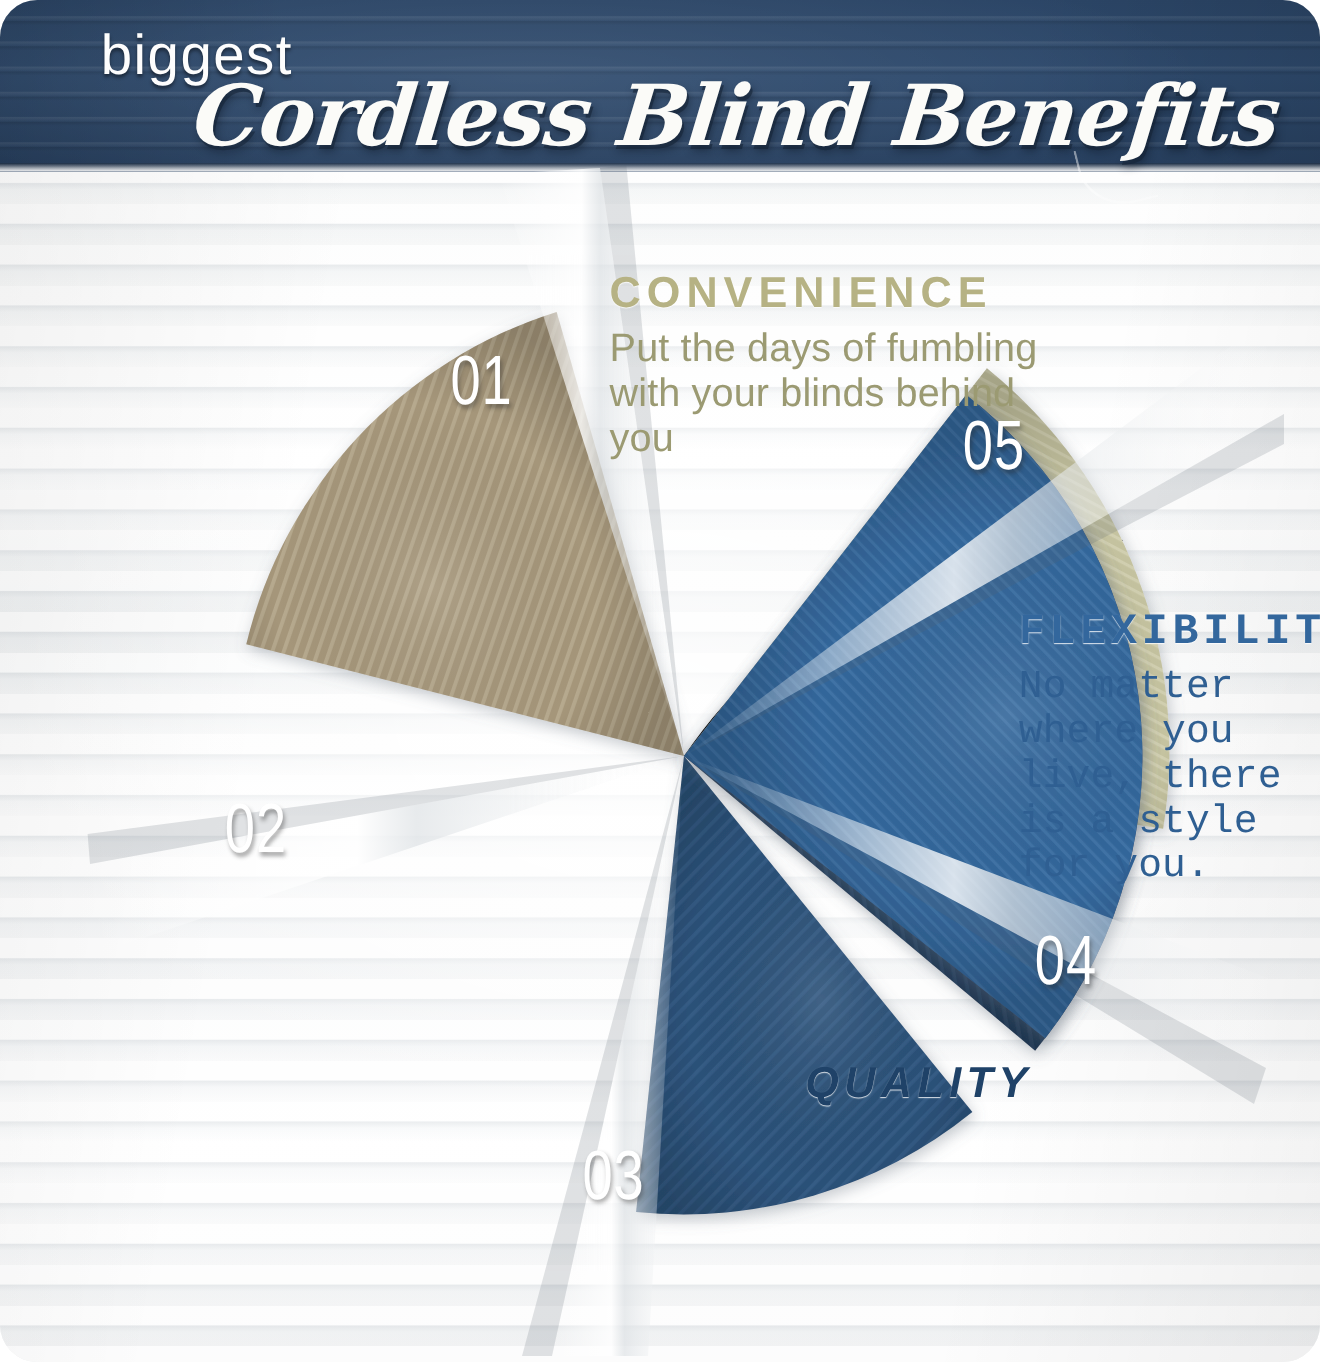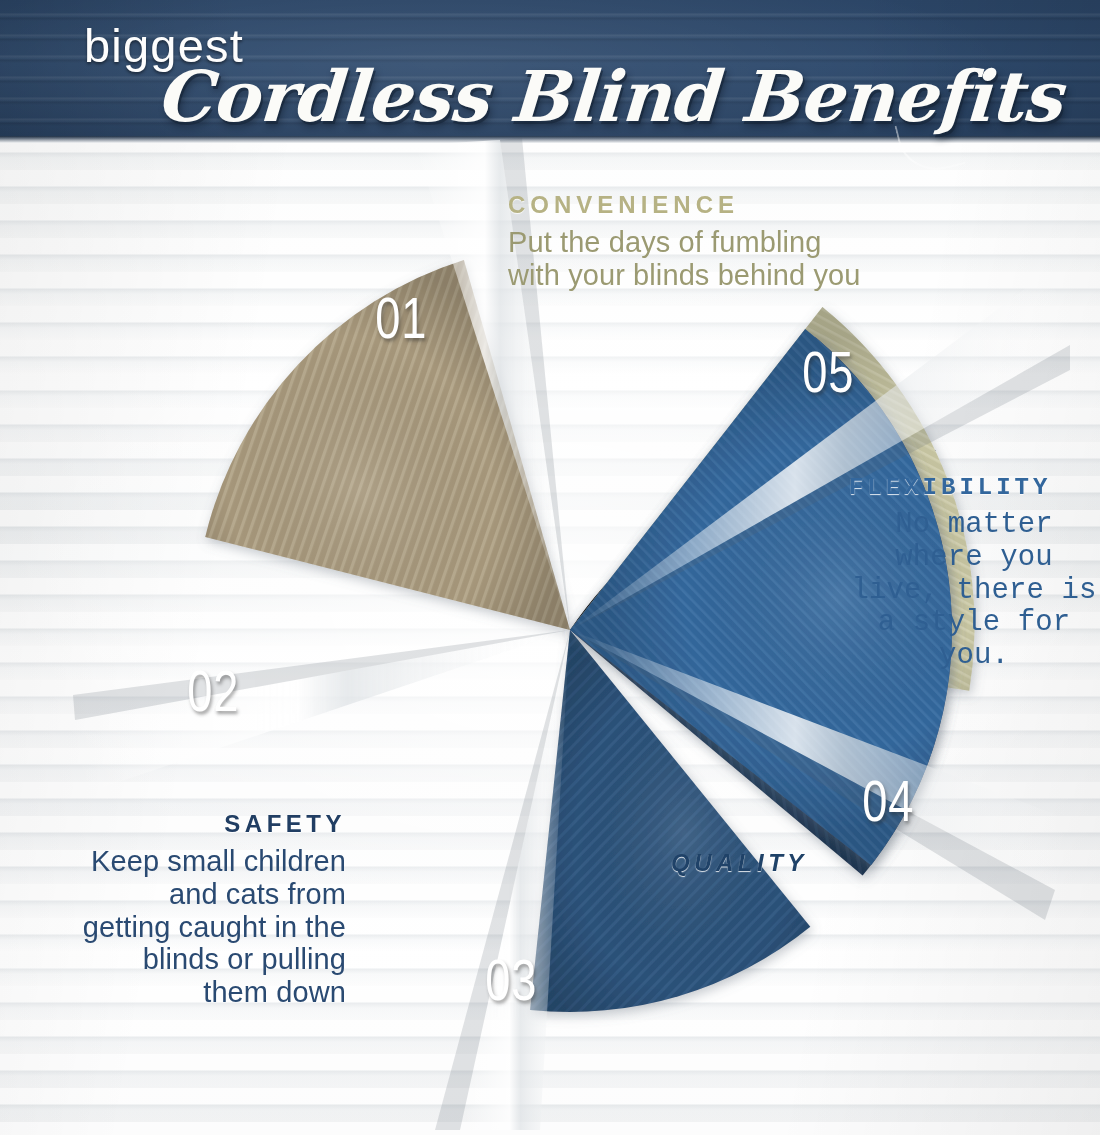--- a/index.html
+++ b/index.html
@@ -9,20 +9,21 @@
     background:#ffffff;
   }
 
   #infographic{
     position:relative;
     width:1100px;
     height:1135px;
     overflow:hidden;
     font-family:"Liberation Sans", sans-serif;
     background:#f2f3f3;
+    border-radius:31px;
   }
 
   
   .bg-base{
     position:absolute; inset:0;
     background:
       linear-gradient(180deg,
         #ffffff 0%, #f7f8f8 18%, #ffffff 34%,
         #eef0f1 46%, #fdfdfd 58%, #f4f5f6 72%,
         #ffffff 84%, #f0f1f2 100%);
@@ -106,40 +107,41 @@
   .pinwheel{
     position:absolute;
     left:70px; top:130px;
     width:1000px; height:1000px;
   }
   .pinwheel svg{ display:block; width:100%; height:100%; }
 
   
   .blk{ position:absolute; }
   .blk h3{
-    font-size:24px; font-weight:700; letter-spacing:4.5px;
+    font-size:36px; font-weight:700; letter-spacing:4.5px;
     line-height:1; margin-bottom:9px;
     text-shadow:0 1px 1px rgba(255,255,255,.85);
+    margin-top:33px;
   }
   .blk p{
-    font-size:29px; font-weight:400; line-height:1.13;
+    font-size:33px; font-weight:400; line-height:1.13;
     letter-spacing:.1px;
   }
 
   #blk-beauty{ left:20px; top:326px; width:275px; text-align:right; }
   #blk-beauty h3{ color:#a08b64; }
   #blk-beauty p{ color:#9b8a6b; }
 
   #blk-convenience{ left:508px; top:193px; width:360px; text-align:left; }
   #blk-convenience h3{ color:#b6b284; letter-spacing:5px; }
   #blk-convenience p{ color:#9b9a72; }
 
   #blk-flexibility{ left:849px; top:476px; width:250px; text-align:left;font-family:Liberation Mono, monospace; }
   #blk-flexibility h3{ color:#33679d; letter-spacing:4px; }
-  #blk-flexibility p{ color:#2f5f92;text-align:center; }
+  #blk-flexibility p{ color:#2f5f92; }
 
   #blk-safety{ left:80px; top:812px; width:266px; text-align:right; }
   #blk-safety h3{ color:#213e63; letter-spacing:4.5px; }
   #blk-safety p{ color:#2a4a72; }
 
   #blk-quality{ left:671px; top:851px; width:260px; text-align:left;font-style:italic; }
   #blk-quality h3{ color:#1f4268; letter-spacing:4.5px; }
   #blk-quality p{ color:#2b5181; }
 
   .num{
@@ -304,22 +306,18 @@
   <div class="blk" id="blk-convenience">
     <h3>CONVENIENCE</h3>
     <p>Put the days of fumbling with your blinds behind you</p>
   </div>
 
   <div class="blk" id="blk-flexibility">
     <h3>FLEXIBILITY</h3>
     <p>No matter where you live, there is a style for you.</p>
   </div>
 
-  <div class="blk" id="blk-safety">
-    <h3>SAFETY</h3>
-    <p>Keep small children and cats from getting caught in the blinds or pulling them down</p>
-  </div>
 
   <div class="blk" id="blk-quality">
     <h3>QUALITY</h3>
   </div>
 
 </div>
 
 </body></html>

